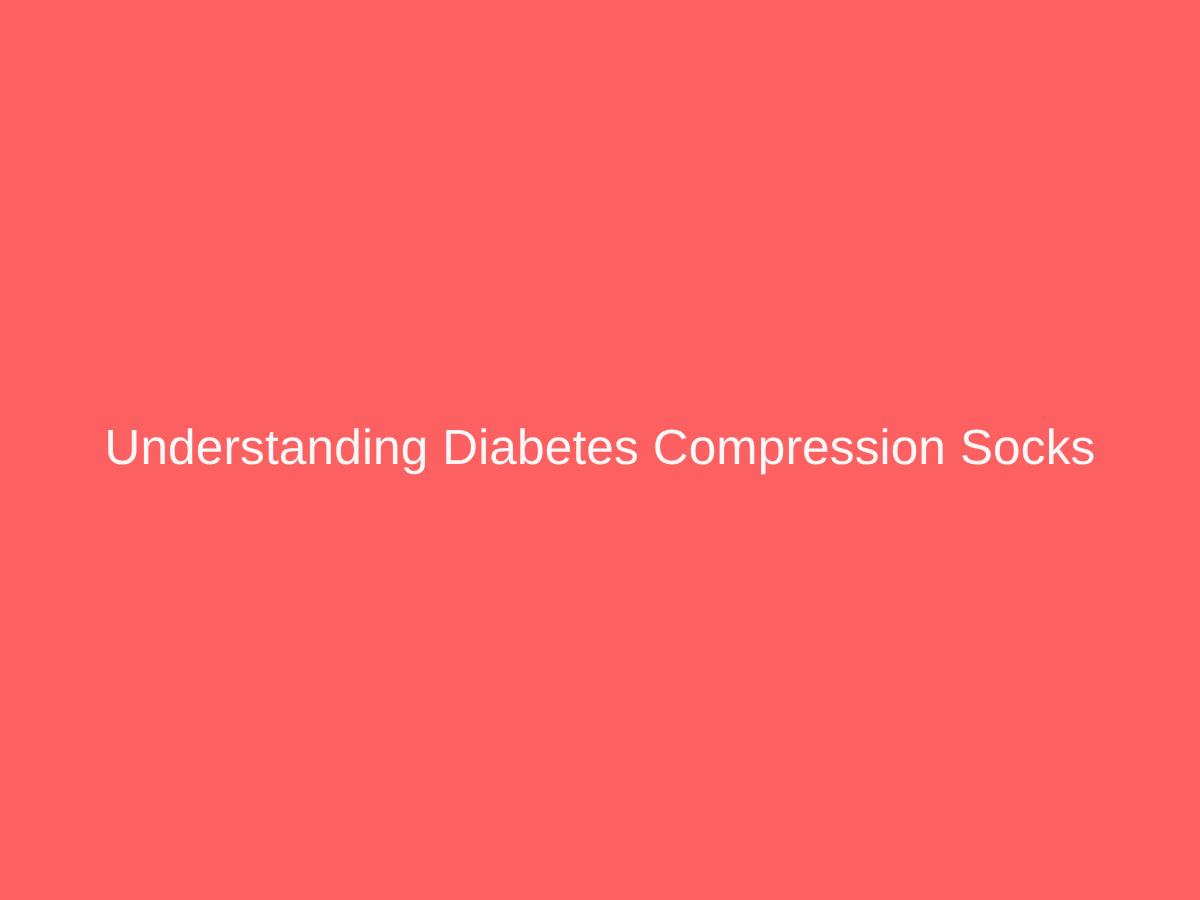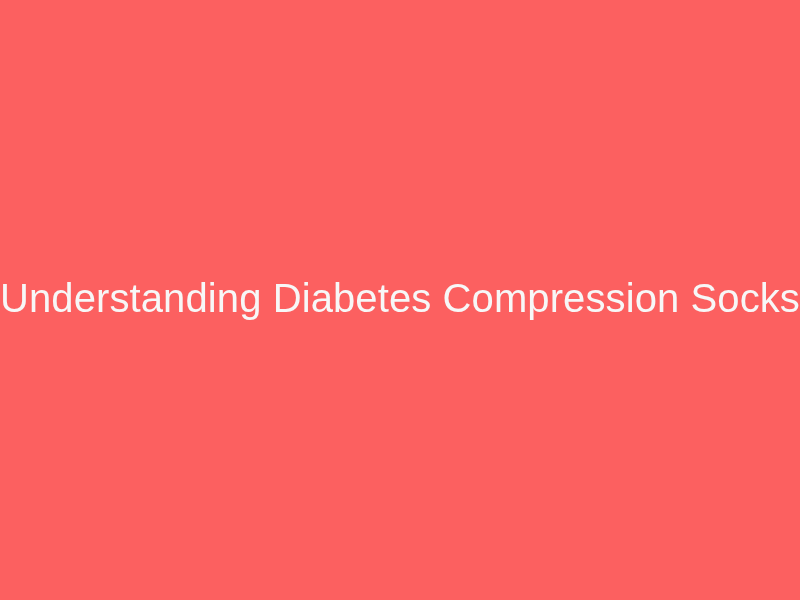--- a/index.html
+++ b/index.html
@@ -26,21 +26,21 @@
     align-items: center;
     justify-content: center;
     
     padding-bottom: 4px;
   }
 
   .banner-title {
     margin: 0;
     padding: 0;
     font-family: "Liberation Sans", sans-serif;
-    font-size: 40px;
+    font-size: 33px;
     font-weight: 400;
     line-height: 1.2;
     letter-spacing: 0.1px;
     color: #f7f7f7;
     text-align: center;
     white-space: nowrap;
     -webkit-font-smoothing: antialiased;
   }
 </style>
 </head>

